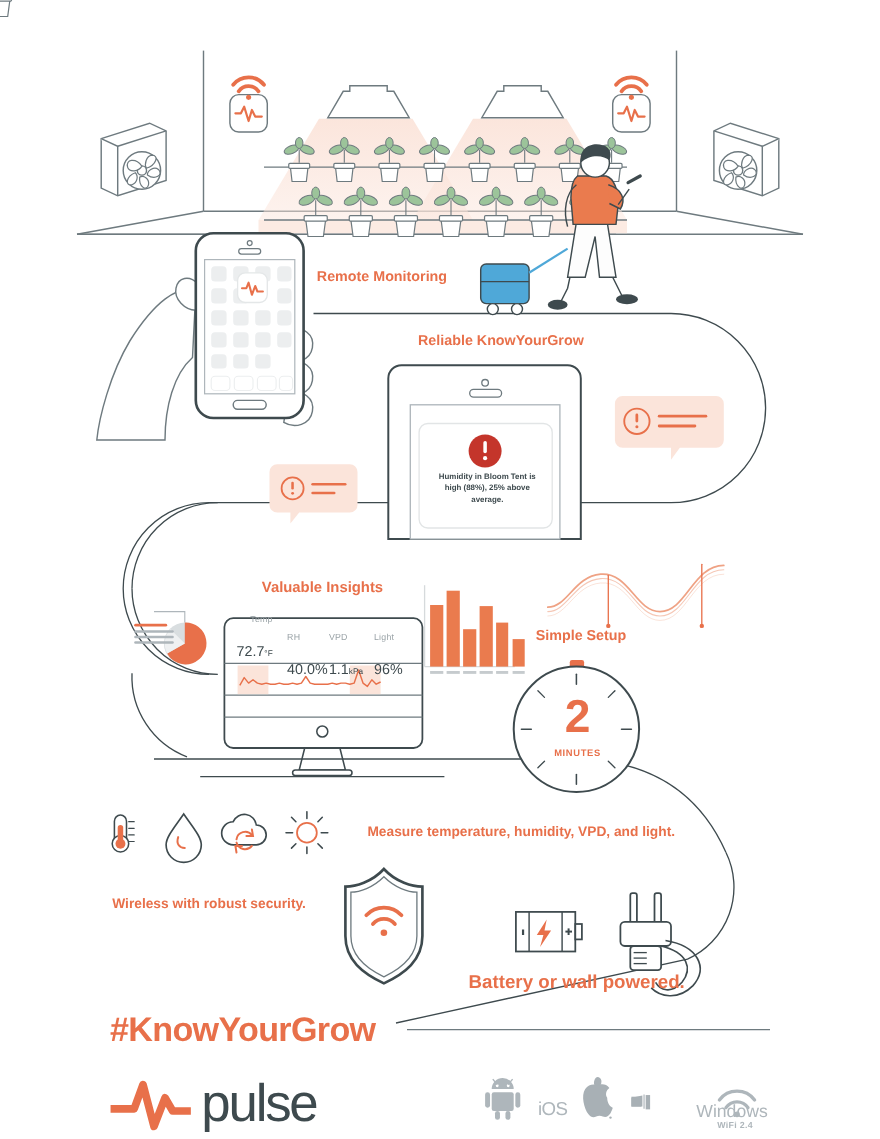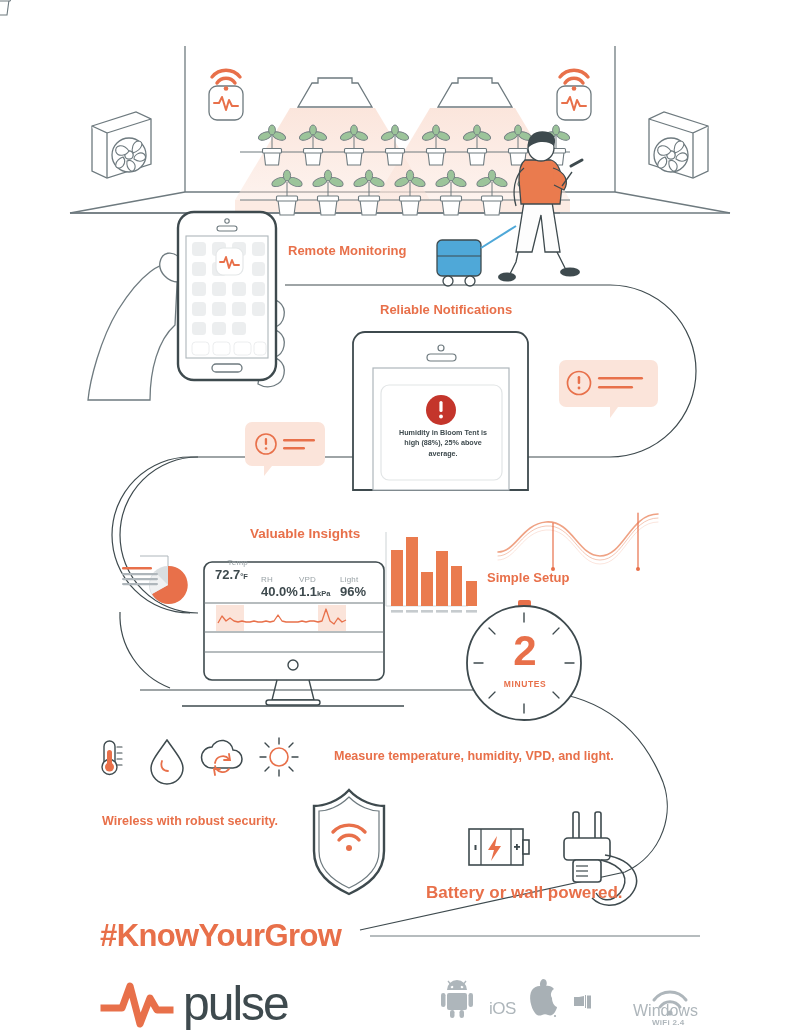--- a/index.html
+++ b/index.html
@@ -14,21 +14,21 @@
   .svg-layer { position: absolute; top: 0; left: 0; width: 800px; height: 1035px; }
 
   .lbl {
     position: absolute;
     color: #E8704A;
     font-weight: bold;
     white-space: nowrap;
   }
   #lbl-remote   { left: 288px; top: 243px; font-size: 13px; }
   #lbl-notif    { left: 380px; top: 302px; font-size: 13px; }
-  #lbl-insights { left: 250px; top: 526px; font-size: 13.5px; }
+  #lbl-insights { left: 238px; top: 526px; font-size: 13.5px; }
   #lbl-setup    { left: 487px; top: 570px; font-size: 13px; }
   #lbl-measure  { left: 334px; top: 749px; font-size: 12.5px; }
   #lbl-wireless { left: 102px; top: 814px; font-size: 12.5px; }
   #lbl-battery  { left: 426px; top: 883px; font-size: 17px; }
 
   #hashtag {
     position: absolute; left: 100px; top: 918px;
     color: #E8704A; font-size: 31px; font-weight: bold;
     letter-spacing: -0.6px;
   }
@@ -41,21 +41,21 @@
   
   #notif-card-text {
     position: absolute; left: 393px; top: 428px;
     width: 100px; text-align: center;
     color: #3E4A4E; font-size: 7.2px; font-weight: bold; line-height: 1.45;
   }
 
   
   .metric { position: absolute; text-align: left; }
   .metric .mk { color: #9AA3A7; font-size: 8px; display: block; letter-spacing: .2px;}
-  .metric .mv { color: #3E4A4E; font-size: 13px; font-weight: bold; display:block; margin-top:0;}
+  .metric .mv { color: #3E4A4E; font-size: 13px; font-weight: normal; display:block; margin-top:17px;}
   .metric .mu { font-size: 7.5px; }
   #m0 { left: 215px; top: 558px; text-align: right; }
   #m1 { left: 261px; top: 575px; }
   #m2 { left: 299px; top: 575px; }
   #m3 { left: 340px; top: 575px; }
 
   #timer-num {
     position: absolute; left: 497px; top: 630px; width: 56px;
     text-align: center; color: #E8704A; font-size: 42px; font-weight: bold; line-height: 1;
   }
@@ -522,21 +522,21 @@
       <rect x="587" y="995.5" width="4" height="13"></rect>
     </g>
     <g fill="none" stroke="#AEB6BB" stroke-linecap="round">
       <path d="M654,1000 A20,20 0 0 1 686,1000" stroke-width="3"></path>
       <path d="M660,1007 A12,12 0 0 1 680,1007" stroke-width="3"></path>
       <circle cx="670" cy="1013" r="2.6" fill="#AEB6BB" stroke="none"></circle>
     </g>
   </svg>
 
   <div class="lbl" id="lbl-remote">Remote Monitoring</div>
-  <div class="lbl" id="lbl-notif">Reliable Notifications</div>
+  <div class="lbl" id="lbl-notif">Reliable KnowYourGrow</div>
   <div class="lbl" id="lbl-insights">Valuable Insights</div>
   <div class="lbl" id="lbl-setup">Simple Setup</div>
 
   <div id="notif-card-text">Humidity in Bloom Tent is high (88%), 25% above average.</div>
 
   <div class="metric" id="m0">
     <span class="mk">Temp</span>
     <span class="mv"><span>72.7</span><span class="mu">°F</span></span>
   </div>
   <div class="metric" id="m1">

